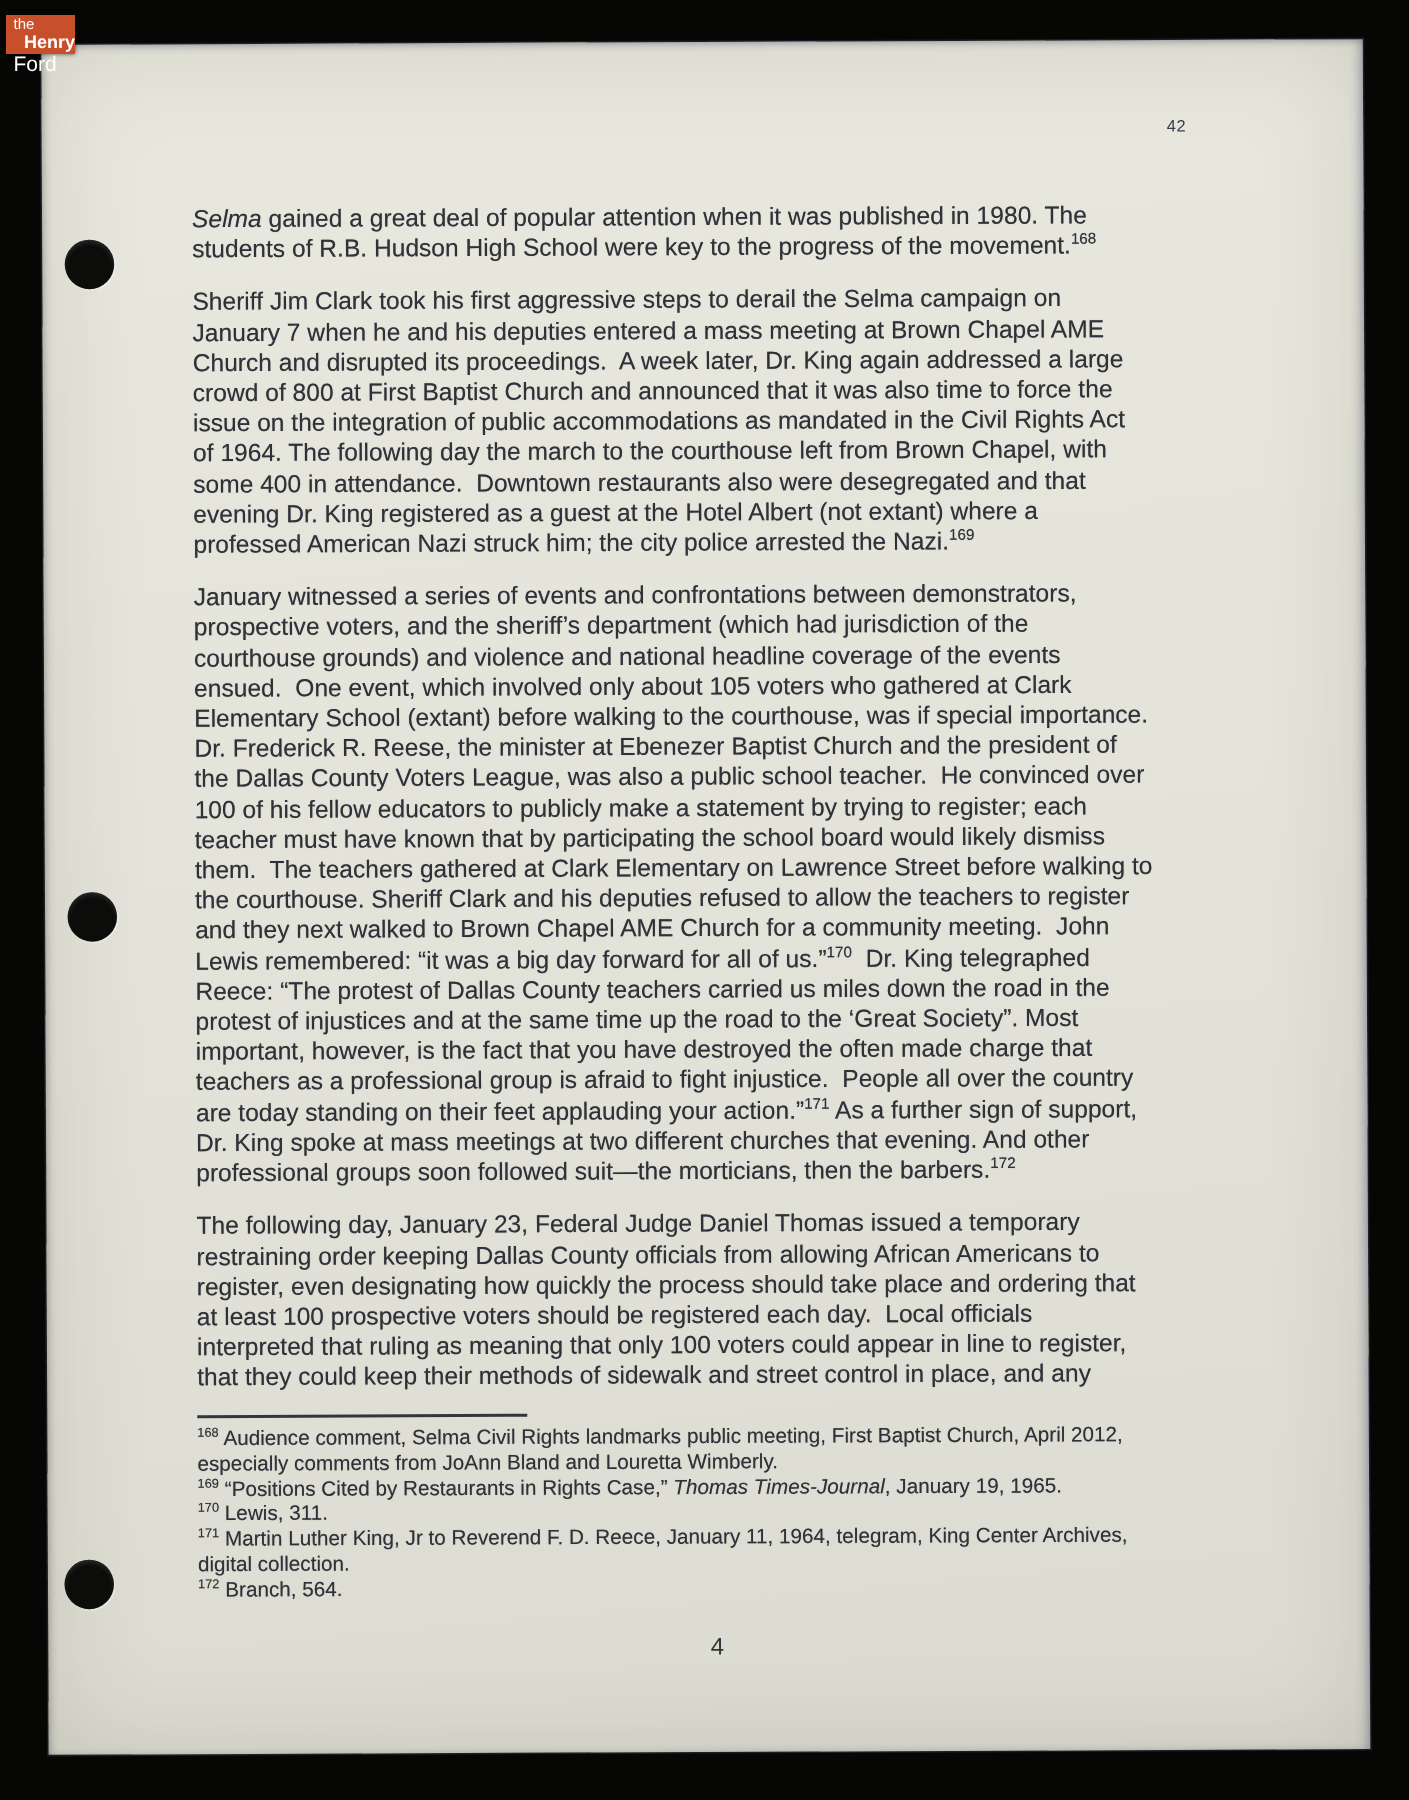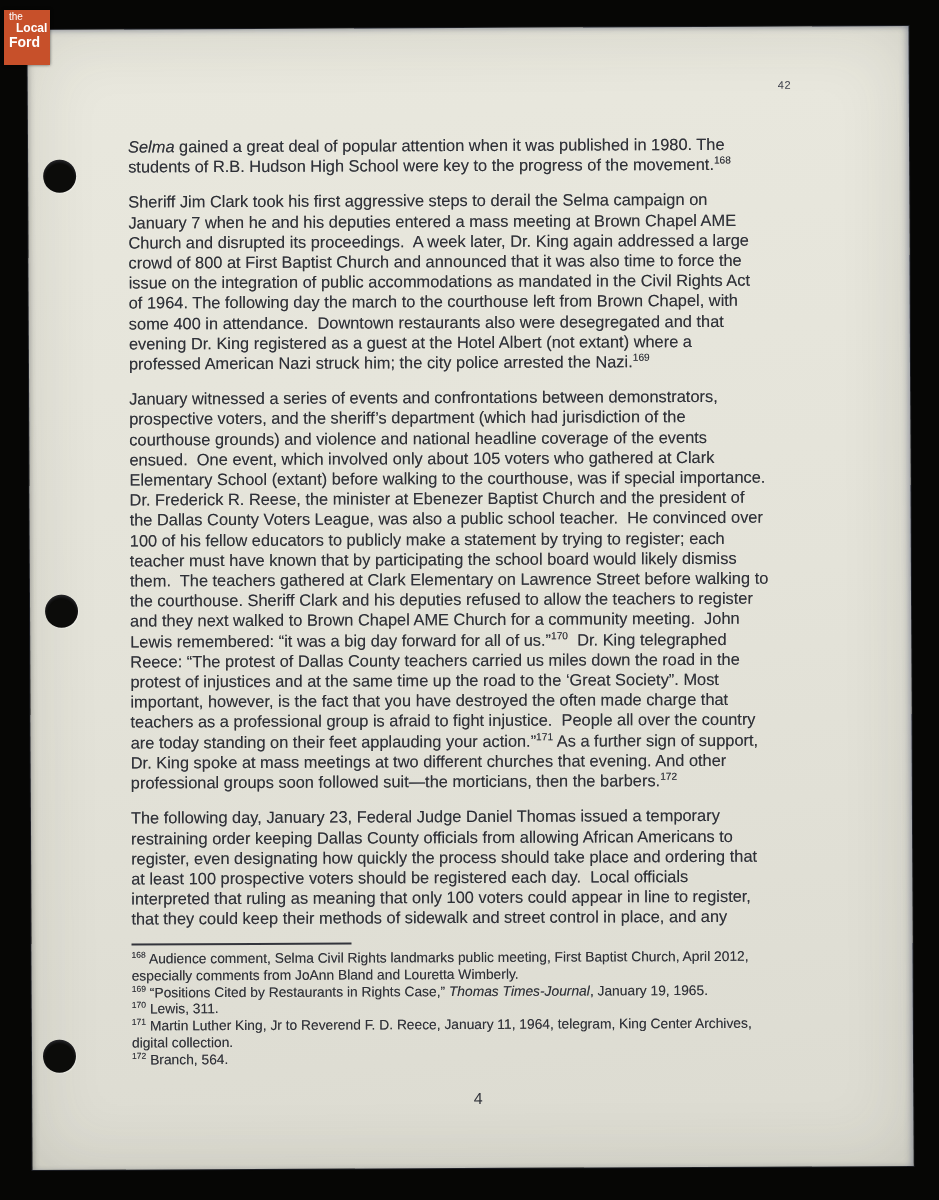--- a/index.html
+++ b/index.html
@@ -15,27 +15,27 @@
     background:linear-gradient(175deg,#e9e8de 0%,#e4e3d9 50%,#dcdbd1 100%);
     transform:rotate(-0.25deg);
     box-shadow:
       inset 0 0 70px rgba(60,60,45,0.14),
       inset -5px 0 7px -3px rgba(75,85,120,0.45),
       inset 4px 0 6px -3px rgba(40,40,40,0.30),
       inset 0 4px 6px -3px rgba(60,70,110,0.30),
       0 0 0 1px rgba(110,120,150,0.22);
   }
   .logo{
-    position:absolute;left:4px;top:10px;width:46px;height:55px;
+    position:absolute;left:4px;top:10px;width:46px;height:26px;
     background:#c7502a;z-index:9;color:#ffffff;
     box-shadow:0 0 3px rgba(0,0,0,0.6);
   }
   .logo .t1{position:absolute;left:5px;top:1px;font-size:10px;font-weight:400;letter-spacing:0;}
   .logo .t2{position:absolute;left:12px;top:11px;font-size:12px;font-weight:700;}
-  .logo .t3{position:absolute;left:5px;top:24px;font-size:14px;font-weight:700;}
+  .logo .t3{position:absolute;left:5px;top:24px;font-size:14px;font-weight:400;}
   .hole{
     position:absolute;width:33px;height:33px;border-radius:50%;
     background:#0c0c0a;
     box-shadow:1px 1px 1px rgba(255,255,255,0.35), inset 0 2px 3px rgba(120,120,140,0.25);
   }
   .hole.h1{left:15px;top:130px;}
   .hole.h2{left:15px;top:565px;}
   .hole.h3{left:11px;top:1010px;}
   .pageno-top{
     position:absolute;left:750px;top:52px;
@@ -130,15 +130,15 @@
         <div class="line">digital collection.</div>
         <div class="line"><sup>172</sup> Branch, 564.</div>
       </div>
   </div>
 
   <div class="pageno-bottom">4</div>
 </div>
 
 <div class="logo">
   <span class="t1">the</span>
-  <span class="t2">Local</span>
+  <span class="t2">Henry</span>
   <span class="t3">Ford</span>
 </div>
 
 </body></html>

